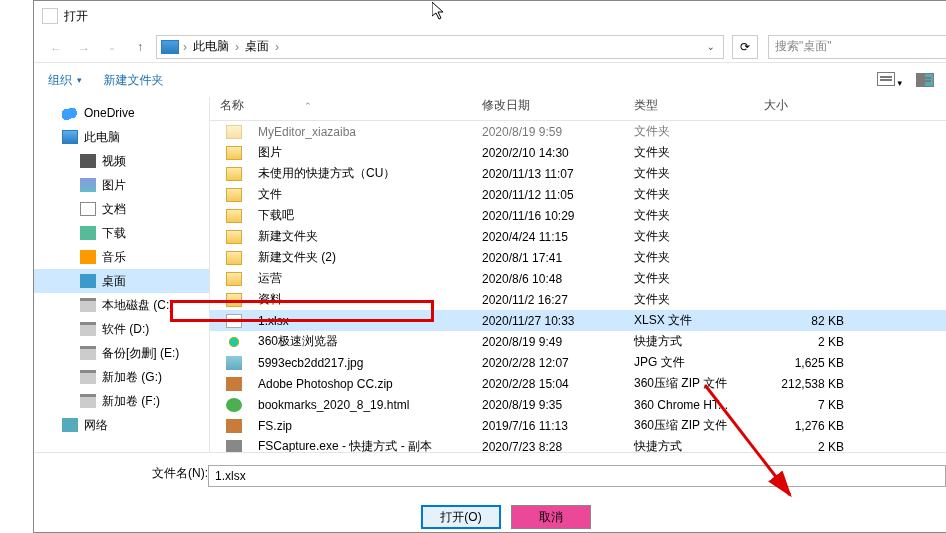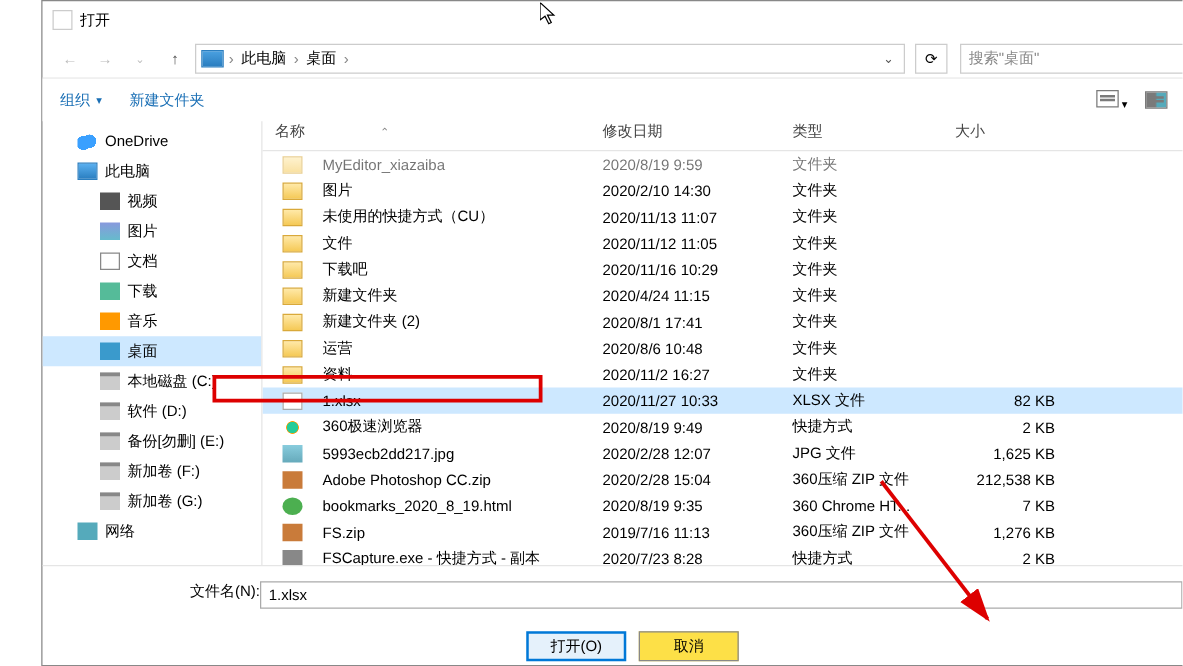--- a/index.html
+++ b/index.html
@@ -64,21 +64,21 @@
 .f-360 { background: radial-gradient(circle,#2c9 40%,#f90 45%,transparent 50%); }
 .row .name-text { flex: 0 0 224px; }
 .highlight-box { position: absolute; border: 3px solid #d00; pointer-events: none; }
 .arrow-svg { position: absolute; pointer-events: none; }
 .footer { height: 80px; border-top: 1px solid #e5e5e5; padding: 12px 14px 0 14px; }
 .filename-row { display: flex; margin-bottom: 18px; }
 .filename-label { width: 160px; text-align: right; }
 .filename-input { flex: 1; height: 22px; border: 1px solid #aaa; padding: 0 6px; }
 .filename-drop { width: 18px; height: 22px; border: 1px solid #aaa; border-left: none; display:flex;align-items:center;justify-content:center; }
 .footer-btns { display: flex; gap: 10px; justify-content: center; }
-.footer-btn { width: 80px; height: 24px; border: 1px solid #888; background: #fde047; cursor: pointer; }
+.footer-btn { width: 80px; height: 24px; border: 1px solid #888; background: #ec4899; cursor: pointer; }
 .footer-btn.primary { border: 2px solid #0078d7; background: #e5f1fb; }
 .cursor-svg { position: absolute; left: 432px; top: 2px; pointer-events:none; }
 .caret { margin-left: 2px; font-size: 9px; }
 </style>
 </head>
 <body>
 
 <div class="window">
 
   <div class="titlebar">
@@ -166,25 +166,25 @@
         <div class="sb-item child">
           <div class="sb-icon i-drive"></div>
           <span>软件 (D:)</span>
         </div>
         <div class="sb-item child">
           <div class="sb-icon i-drive"></div>
           <span>备份[勿删] (E:)</span>
         </div>
         <div class="sb-item child">
           <div class="sb-icon i-drive"></div>
+          <span>新加卷 (G:)</span>
+        </div>
+        <div class="sb-item child">
+          <div class="sb-icon i-drive"></div>
           <span>新加卷 (F:)</span>
-        </div>
-        <div class="sb-item child">
-          <div class="sb-icon i-drive"></div>
-          <span>新加卷 (G:)</span>
         </div>
         <div class="sb-item">
           <div class="sb-icon i-net"></div>
           <span>网络</span>
         </div>
       </div>
 
     <div class="filepane">
       <div class="header-row">
         <div class="col col-name"><span>名称</span><span class="sort-ind">⌃</span></div>

